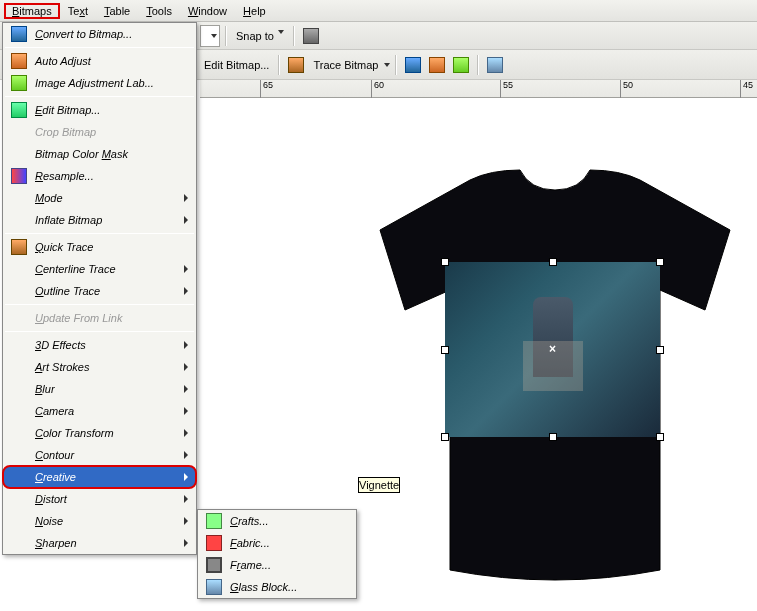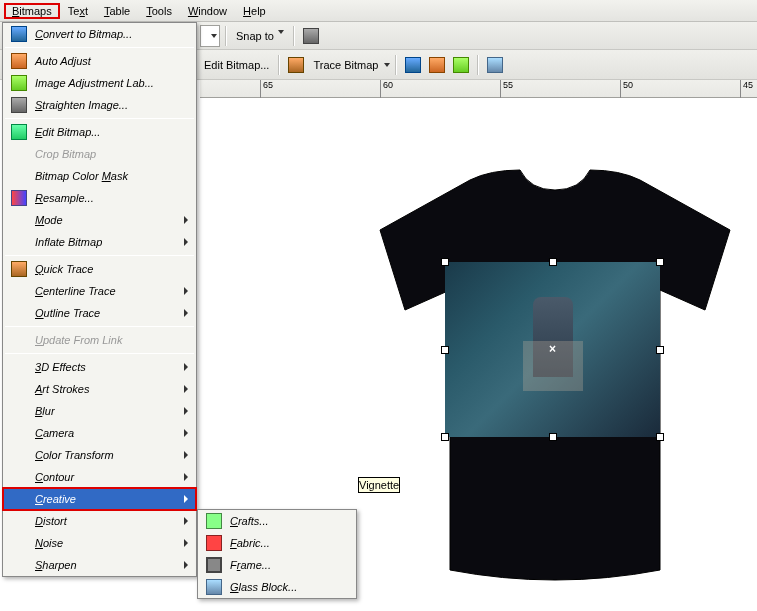--- a/index.html
+++ b/index.html
@@ -19,21 +19,21 @@
   .tool-dropdown { width: 20px; height: 22px; background: #fff; border: 1px solid #a0a09c; display: flex; align-items: center; justify-content: flex-end; padding-right: 2px; }
   .snap-label { padding: 0 4px; display: flex; align-items: flex-start; gap: 4px; }
   .edit-bitmap-label { padding: 0 4px; }
   .trace-bitmap-label { padding: 0 4px; }
   
   
   .dropdown-menu { position: absolute; background: #f4f4f0; border: 1px solid #888; box-shadow: 2px 2px 4px rgba(0,0,0,0.3); min-width: 195px; z-index: 10; font-style: italic; }
   .menu1 { left: 2px; top: 22px; }
   .menu-item { display: flex; align-items: center; height: 22px; padding: 0 4px; position: relative; }
   .menu-item.disabled { color: #999; }
-  .menu-item.highlighted-row { background: #316ac5; color: #fff; }
+  .menu-item.highlighted-row { background: #316ac5; color: #fff; border-radius: 7px; }
   .menu-item.red-border { outline: 2px solid #d00; outline-offset: -1px; }
   .menu-icon-col { width: 24px; display: flex; align-items: center; justify-content: center; }
   .menu-label { flex: 1; padding: 0 4px; }
   .menu-label u { text-decoration: underline; }
   .menu-arrow { width: 12px; display: flex; align-items: center; justify-content: center; }
   .menu-sep { height: 1px; background: #c0c0bc; border-bottom: 1px solid #fff; margin: 2px 2px; }
   
   .menu2 { left: 197px; top: 228px; min-width: 160px; }
   
   
@@ -122,21 +122,21 @@
       <span class="ico ico-lab"></span>
     </div>
   <div class="tool-sep"></div>
   <div class="tool-btn">
       <span class="ico ico-glass"></span>
     </div>
 </div>
 
 <div class="ruler-h">
     <div class="ruler-tick" style="left: 60px;">65</div>
-    <div class="ruler-tick" style="left: 180px;">60</div>
+    <div class="ruler-tick" style="left: 171px;">60</div>
     <div class="ruler-tick" style="left: 300px;">55</div>
     <div class="ruler-tick" style="left: 420px;">50</div>
     <div class="ruler-tick" style="left: 540px;">45</div>
   </div>
 
 <div class="canvas-area"></div>
 
 <div class="tshirt-container">
 <svg class="tshirt" viewBox="0 0 370 430">
   <path d="M 100 20 Q 120 10 150 10 Q 160 30 185 30 Q 210 30 220 10 Q 250 10 270 20 L 360 70 L 335 150 L 290 130 L 290 410 Q 185 430 80 410 L 80 130 L 35 150 L 10 70 Z" fill="#0a0a0f" stroke="#000" stroke-width="1"></path>
@@ -171,27 +171,20 @@
       <div class="menu-label">Auto Adjust</div>
       <div class="menu-arrow"></div>
     </div>
     <div class="menu-item">
       <div class="menu-icon-col">
         <span class="ico ico-lab"></span>
       </div>
       <div class="menu-label">Image Adjustment Lab...</div>
       <div class="menu-arrow"></div>
     </div>
-    <div class="menu-item">
-      <div class="menu-icon-col">
-        <span class="ico ico-straighten"></span>
-      </div>
-      <div class="menu-label"><u>S</u>traighten Image...</div>
-      <div class="menu-arrow"></div>
-    </div>
     <div class="menu-sep"></div>
     <div class="menu-item">
       <div class="menu-icon-col">
         <span class="ico ico-edit"></span>
       </div>
       <div class="menu-label"><u>E</u>dit Bitmap...</div>
       <div class="menu-arrow"></div>
     </div>
     <div class="menu-item disabled">
       <div class="menu-icon-col"></div>

